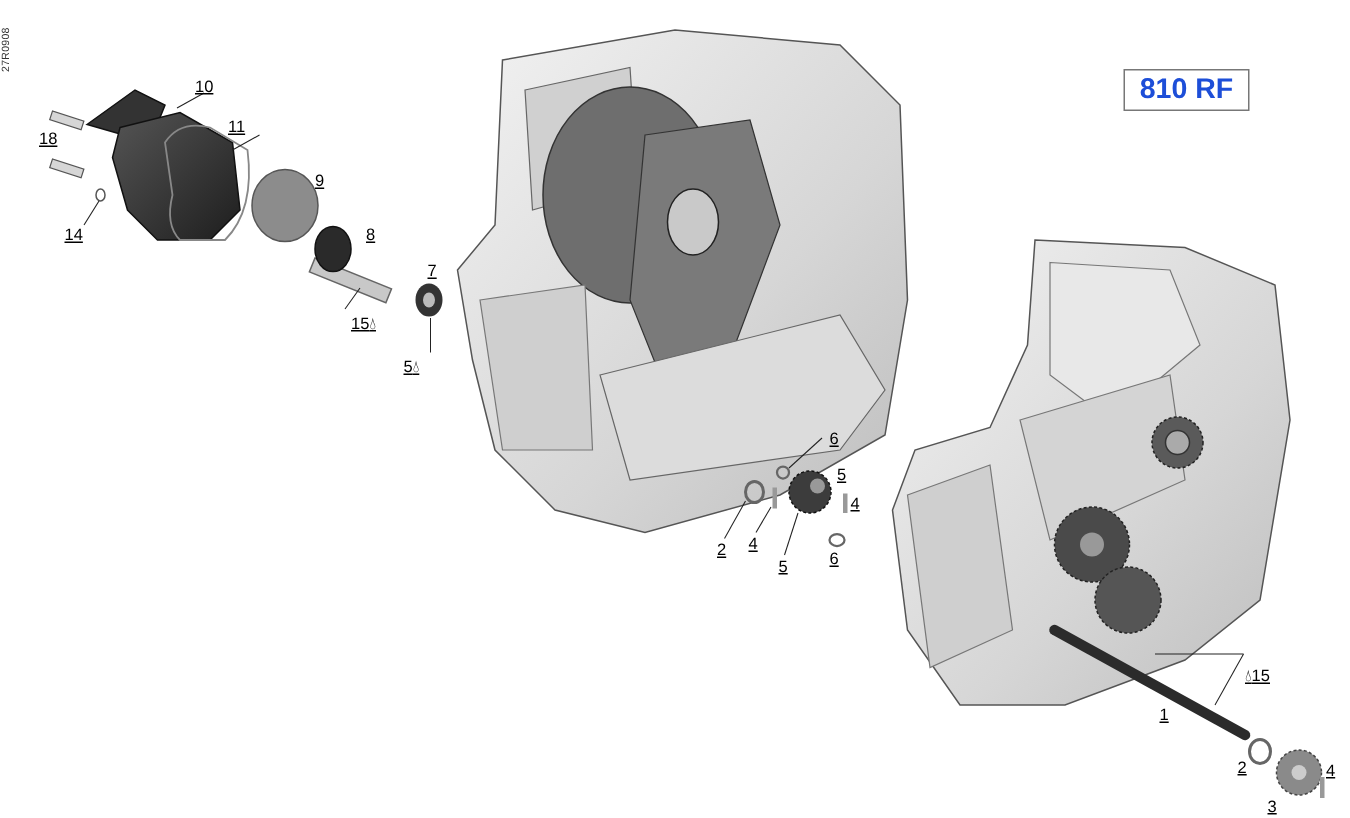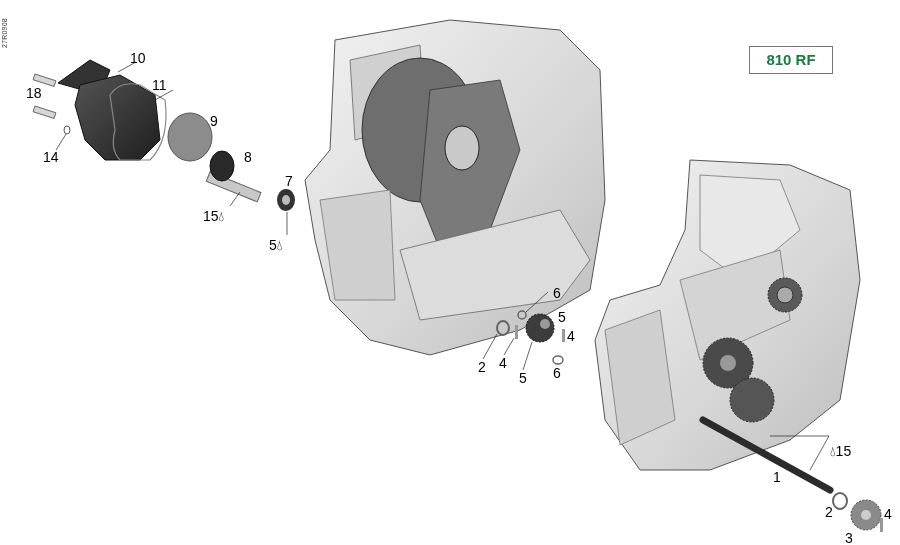--- a/index.html
+++ b/index.html
@@ -4,22 +4,22 @@
 <style>
   html, body { margin: 0; padding: 0; background: #ffffff; }
   body { width: 900px; height: 545px; position: relative; overflow: hidden;
          font-family: "Liberation Sans", sans-serif; }
   #canvas { position: absolute; left: 0; top: 0; width: 900px; height: 545px; }
   .ref-code { position: absolute; left: 1px; top: 2px; width: 10px; height: 46px;
               font-size: 7px; color: #333; writing-mode: vertical-rl; transform: rotate(180deg);
               letter-spacing: 0.2px; }
   .model-badge { position: absolute; left: 749px; top: 46px; width: 82px; height: 26px;
                  border: 1px solid #777; background: #fff; font-weight: bold;
-                 font-size: 15px; line-height: 26px; text-align: center; color: #15803d; }
-  .callout { position: absolute; font-size: 14px; color: #000; line-height: 12px; }
+                 font-size: 19px; line-height: 26px; text-align: center; color: #1d4ed8; }
+  .callout { position: absolute; font-size: 11px; color: #000; line-height: 12px; text-decoration: underline; }
 </style>
 </head>
 <body>
 
 <div id="canvas">
   <div class="ref-code">27R0908</div>
   <div class="model-badge">810 RF</div>
 
   <svg width="900" height="545" viewBox="0 0 900 545" style="position:absolute;left:0;top:0">
     <defs>
@@ -116,21 +116,21 @@
     </g>
   </svg>
 
   <div class="callout" style="left:130px;top:52px">10</div>
   <div class="callout" style="left:152px;top:79px">11</div>
   <div class="callout" style="left:26px;top:87px">18</div>
   <div class="callout" style="left:210px;top:115px">9</div>
   <div class="callout" style="left:43px;top:151px">14</div>
   <div class="callout" style="left:244px;top:151px">8</div>
   <div class="callout" style="left:285px;top:175px">7</div>
-  <div class="callout" style="left:203px;top:210px"><span>15</span><span>💧︎</span></div>
+  <div class="callout" style="left:234px;top:210px"><span>15</span><span>💧︎</span></div>
   <div class="callout" style="left:269px;top:239px"><span>5</span><span>💧︎</span></div>
   <div class="callout" style="left:553px;top:287px">6</div>
   <div class="callout" style="left:558px;top:311px">5</div>
   <div class="callout" style="left:567px;top:330px">4</div>
   <div class="callout" style="left:478px;top:361px">2</div>
   <div class="callout" style="left:499px;top:357px">4</div>
   <div class="callout" style="left:553px;top:367px">6</div>
   <div class="callout" style="left:519px;top:372px">5</div>
   <div class="callout" style="left:830px;top:445px"><span>💧︎</span><span>15</span></div>
   <div class="callout" style="left:773px;top:471px">1</div>

